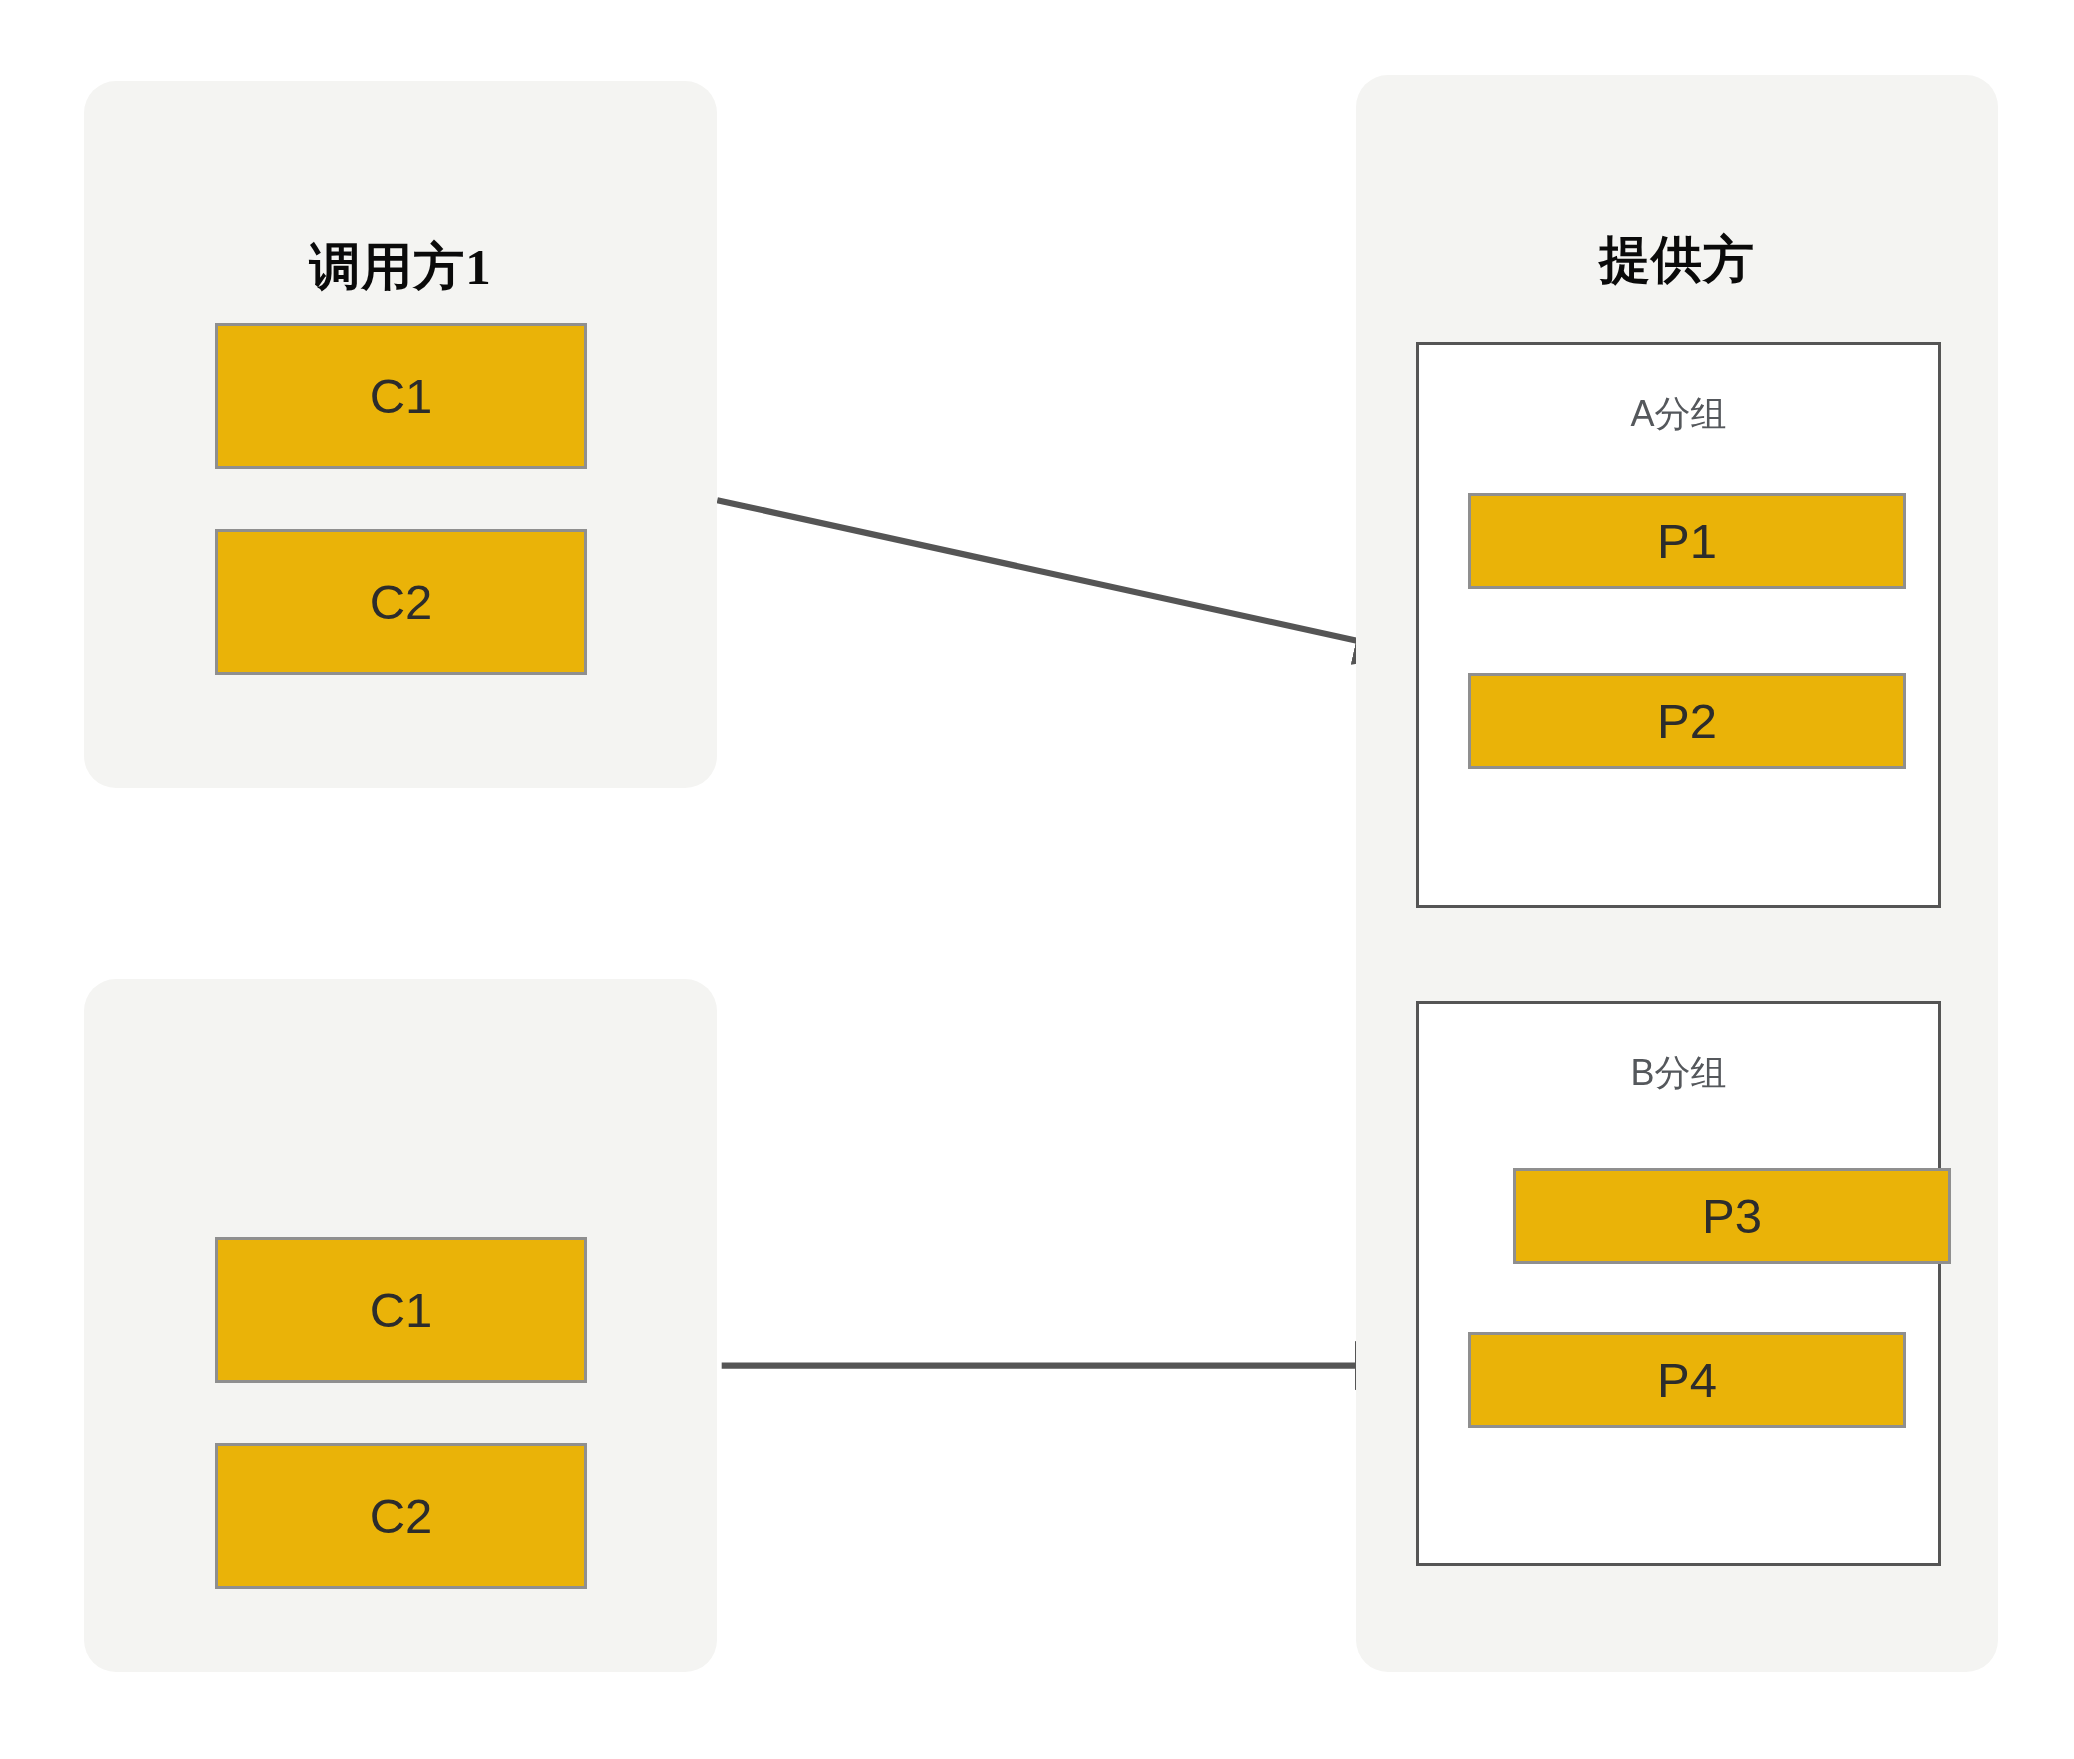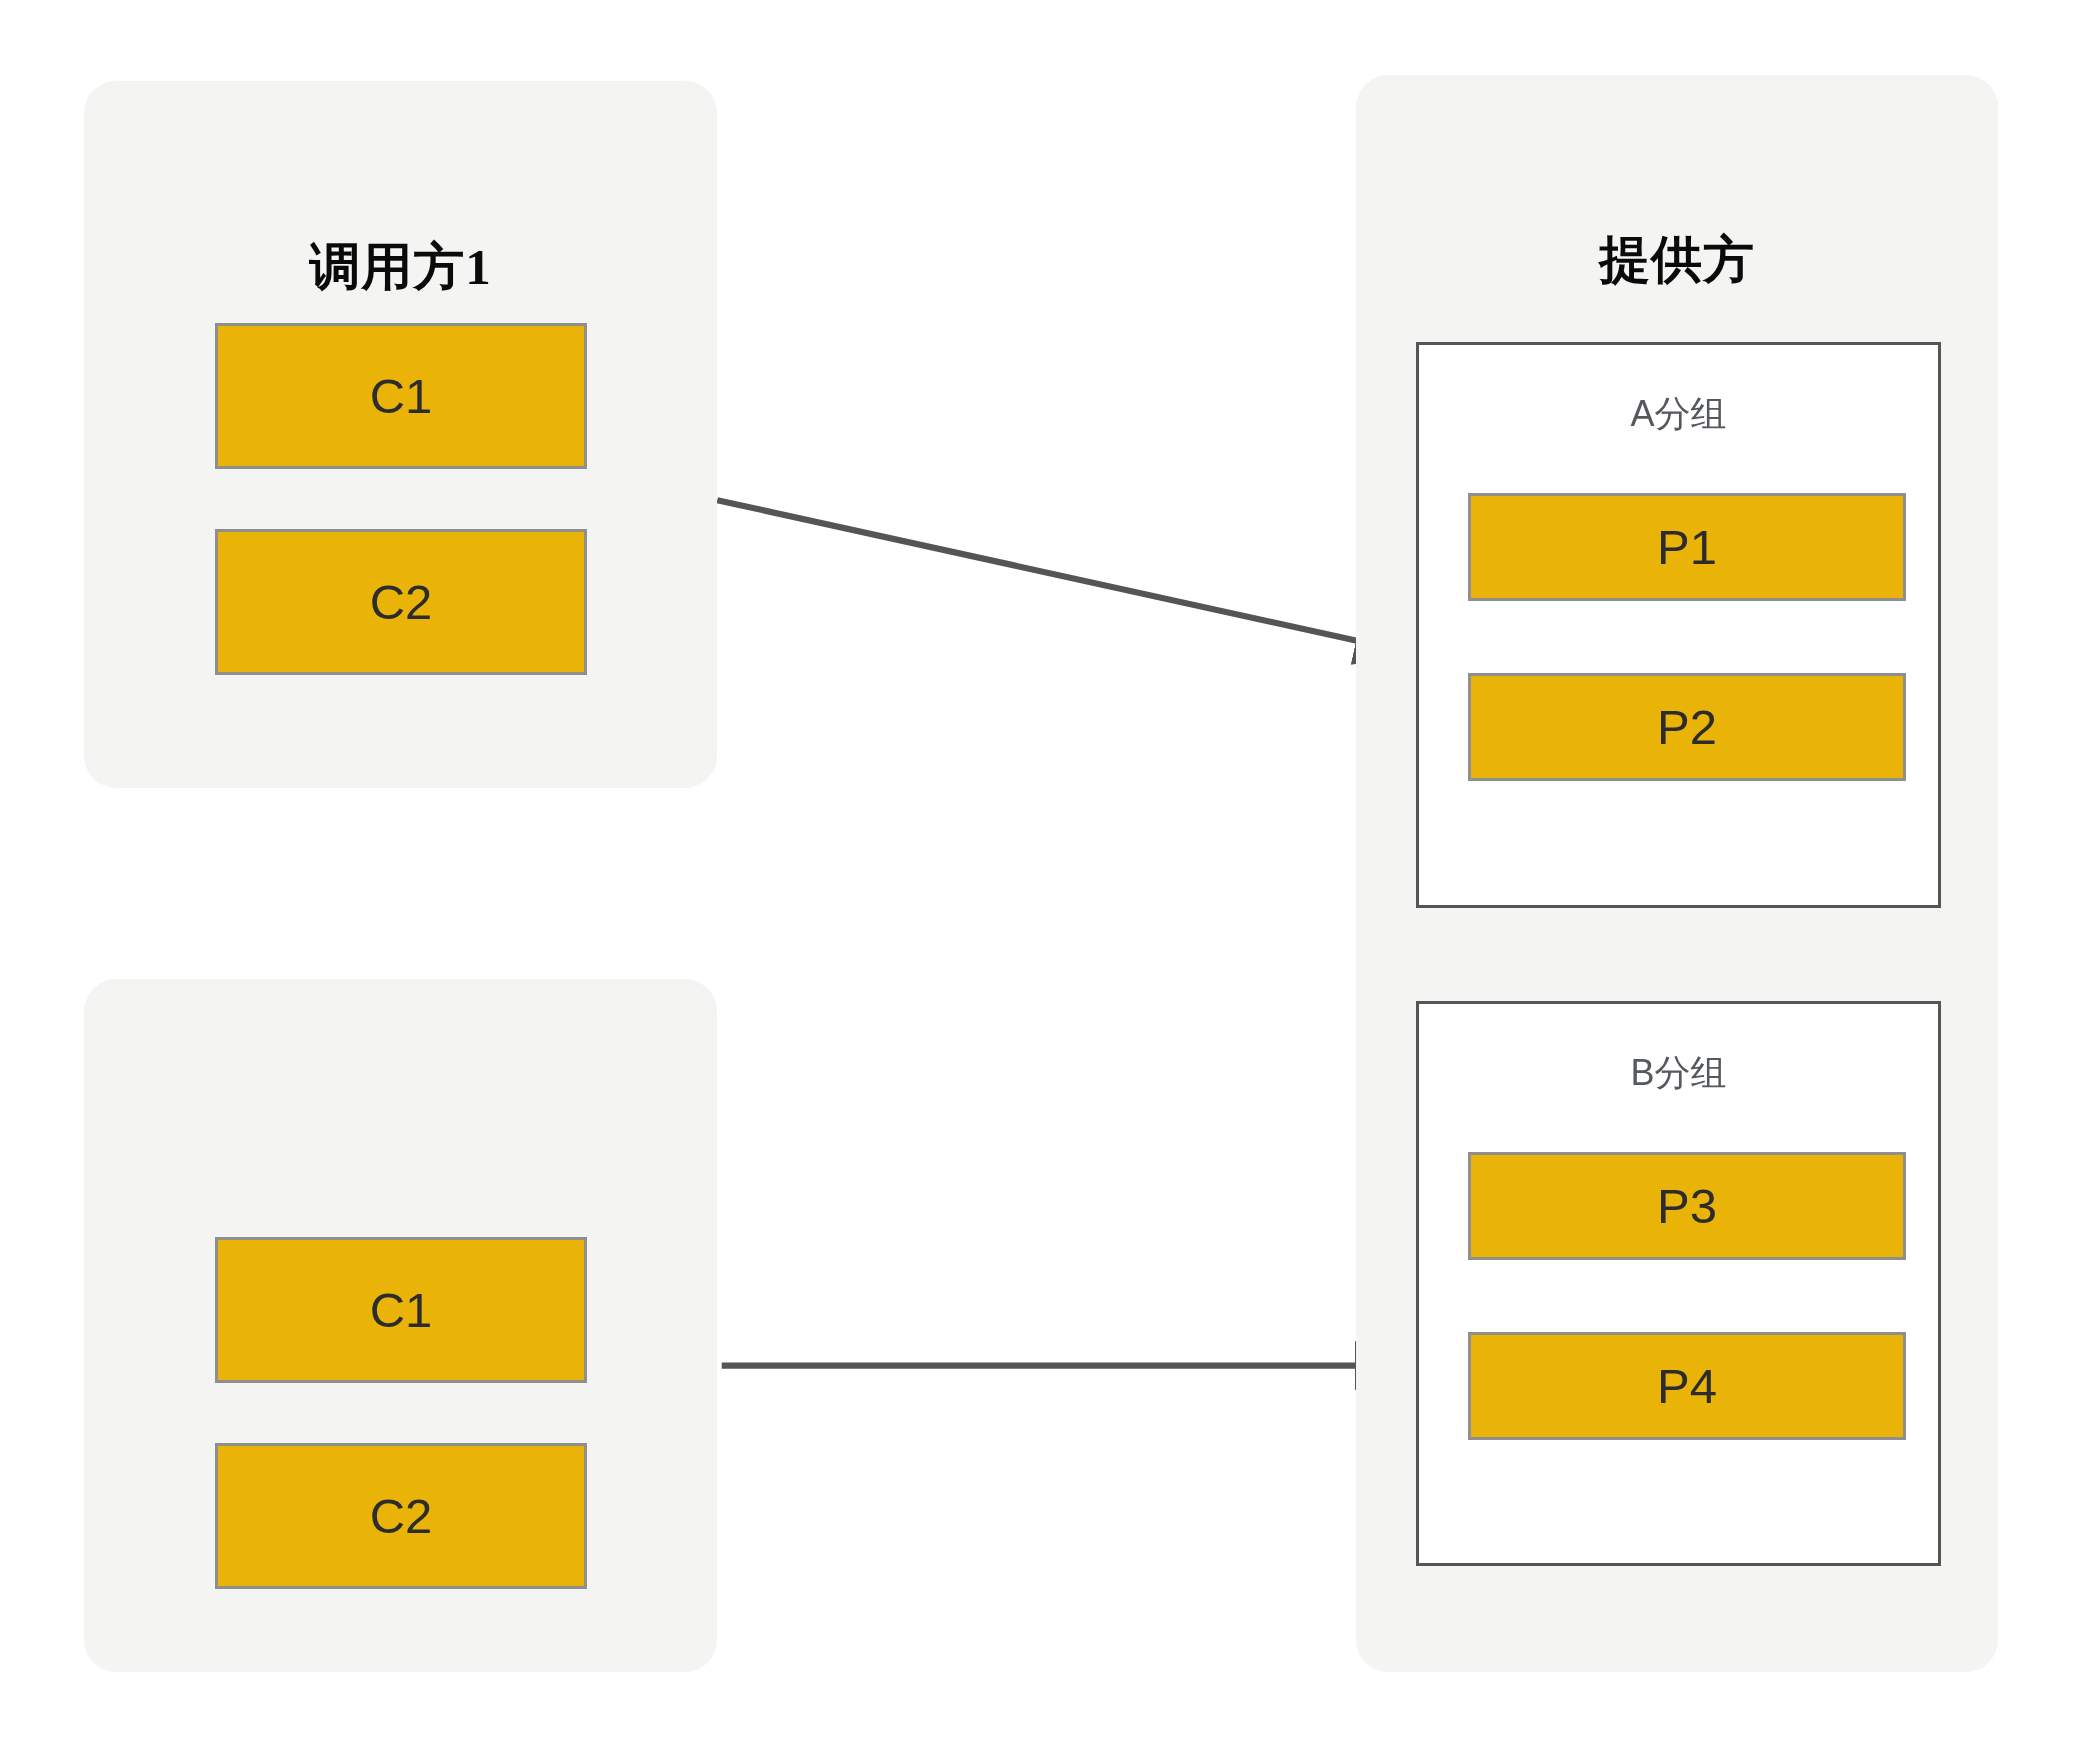--- a/index.html
+++ b/index.html
@@ -83,24 +83,24 @@
     left: 0;
     top: 51px;
     width: 100%;
     text-align: center;
     font-size: 36px;
     color: #55585c;
     line-height: 1;
   }
 
   
-  .p-box { left: 49px; width: 438px; height: 108px; text-align: right; }
+  .p-box { left: 49px; width: 438px; height: 96px; text-align: right; }
   #p1-box { top: 148px; }
   #p2-box { top: 328px; }
-  #p3-box { top: 148px; }
+  #p3-box { top: 164px; margin-left: 45px; }
   #p4-box { top: 328px; }
 
   
   #arrows {
     position: absolute;
     left: 0;
     top: 0;
     width: 2075px;
     height: 1759px;
     pointer-events: none;

